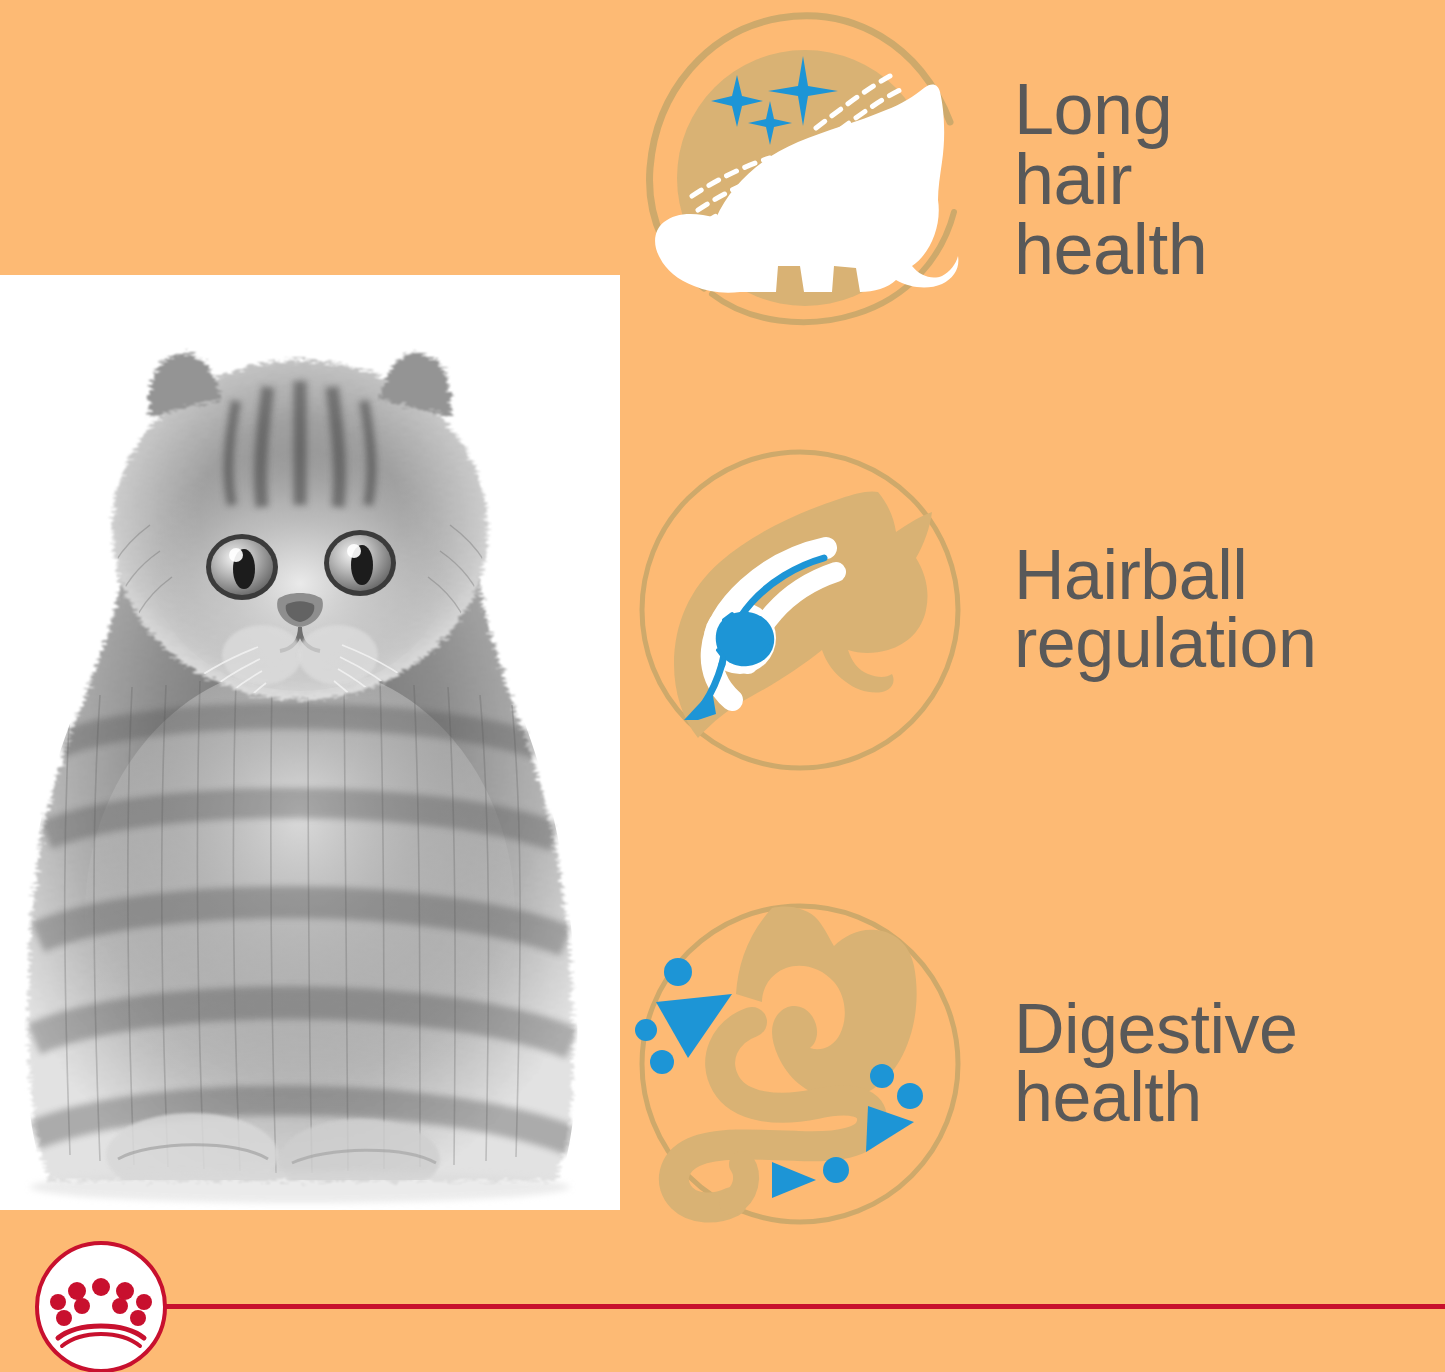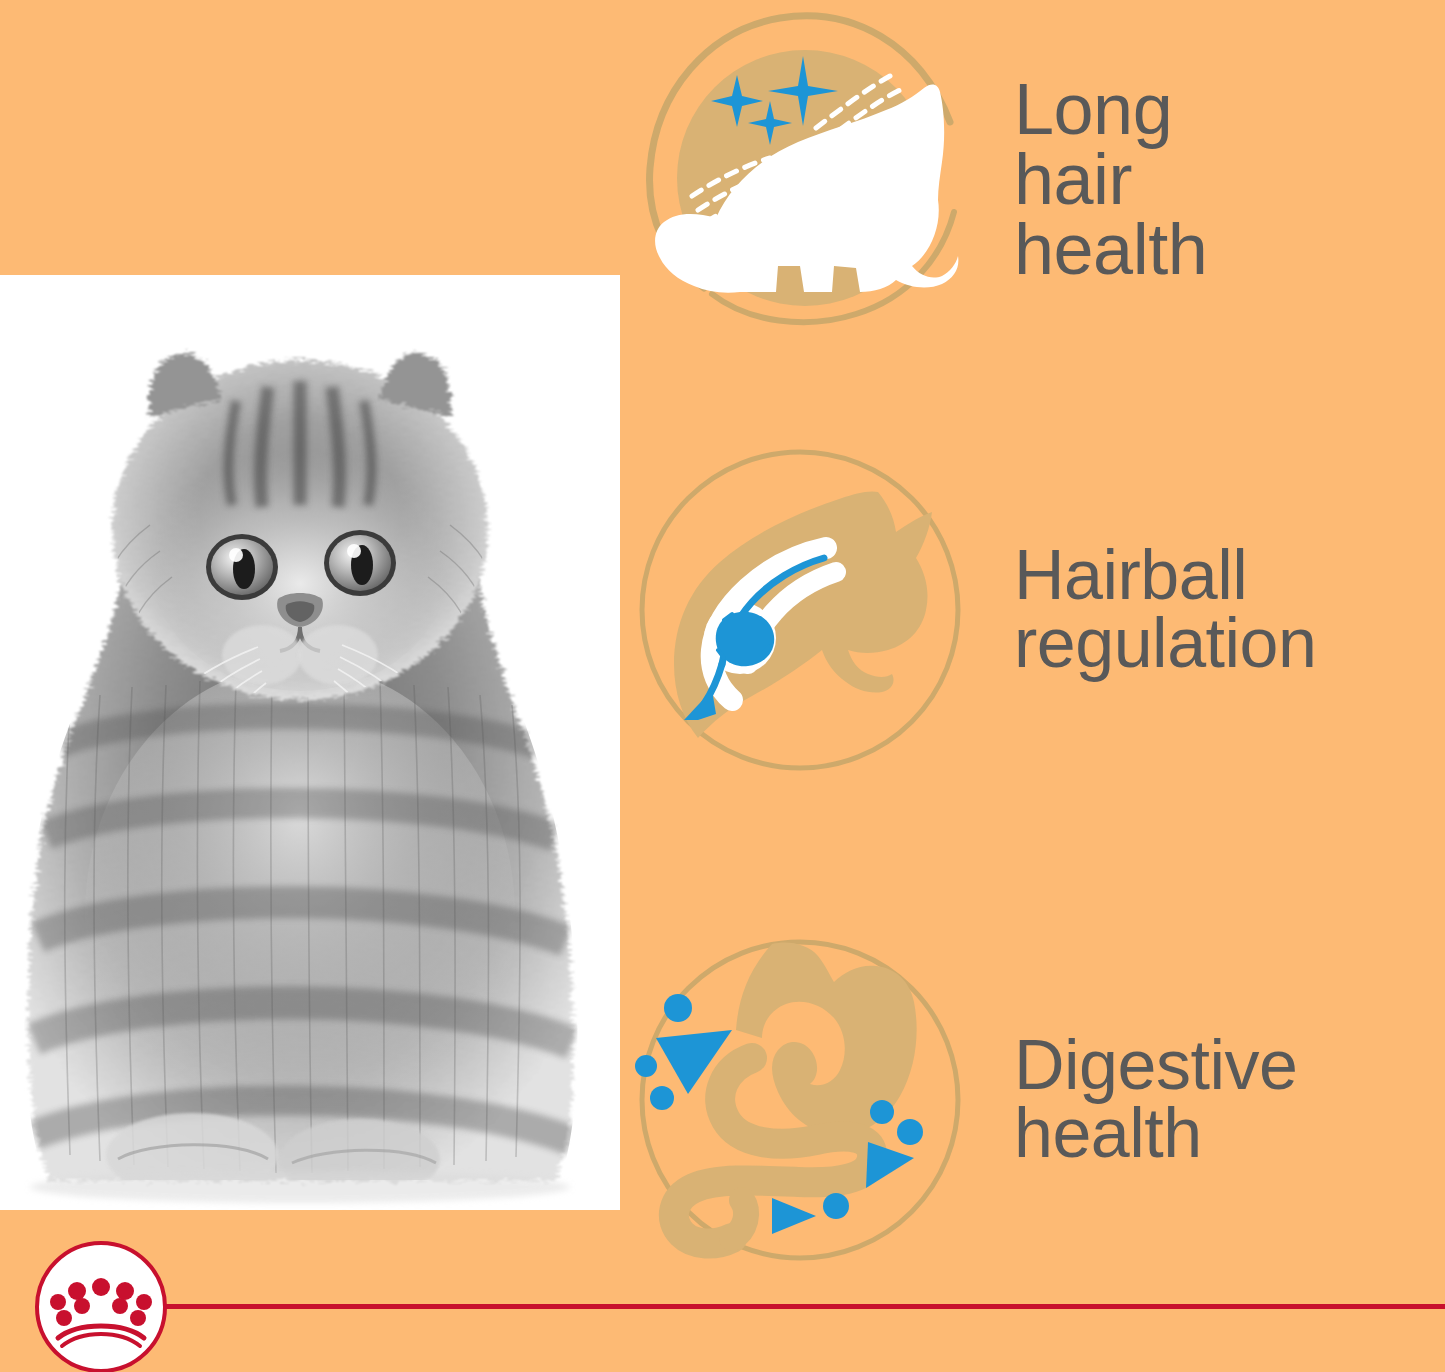--- a/index.html
+++ b/index.html
@@ -31,21 +31,21 @@
   
   .benefit-row {
     position: absolute;
     left: 620px;
     width: 825px;
     display: flex;
     align-items: center;
   }
   #benefit-row-0 { top: 0px;    height: 360px; }
   #benefit-row-1 { top: 430px;  height: 360px; }
-  #benefit-row-2 { top: 920px;  height: 360px; justify-content: flex-end; }
+  #benefit-row-2 { top: 884px;  height: 360px; justify-content: flex-end; }
 
   .benefit-icon {
     flex: 0 0 auto;
     width: 360px;
     height: 360px;
     position: relative;
   }
   .benefit-icon svg { display: block; }
 
   .benefit-label {

